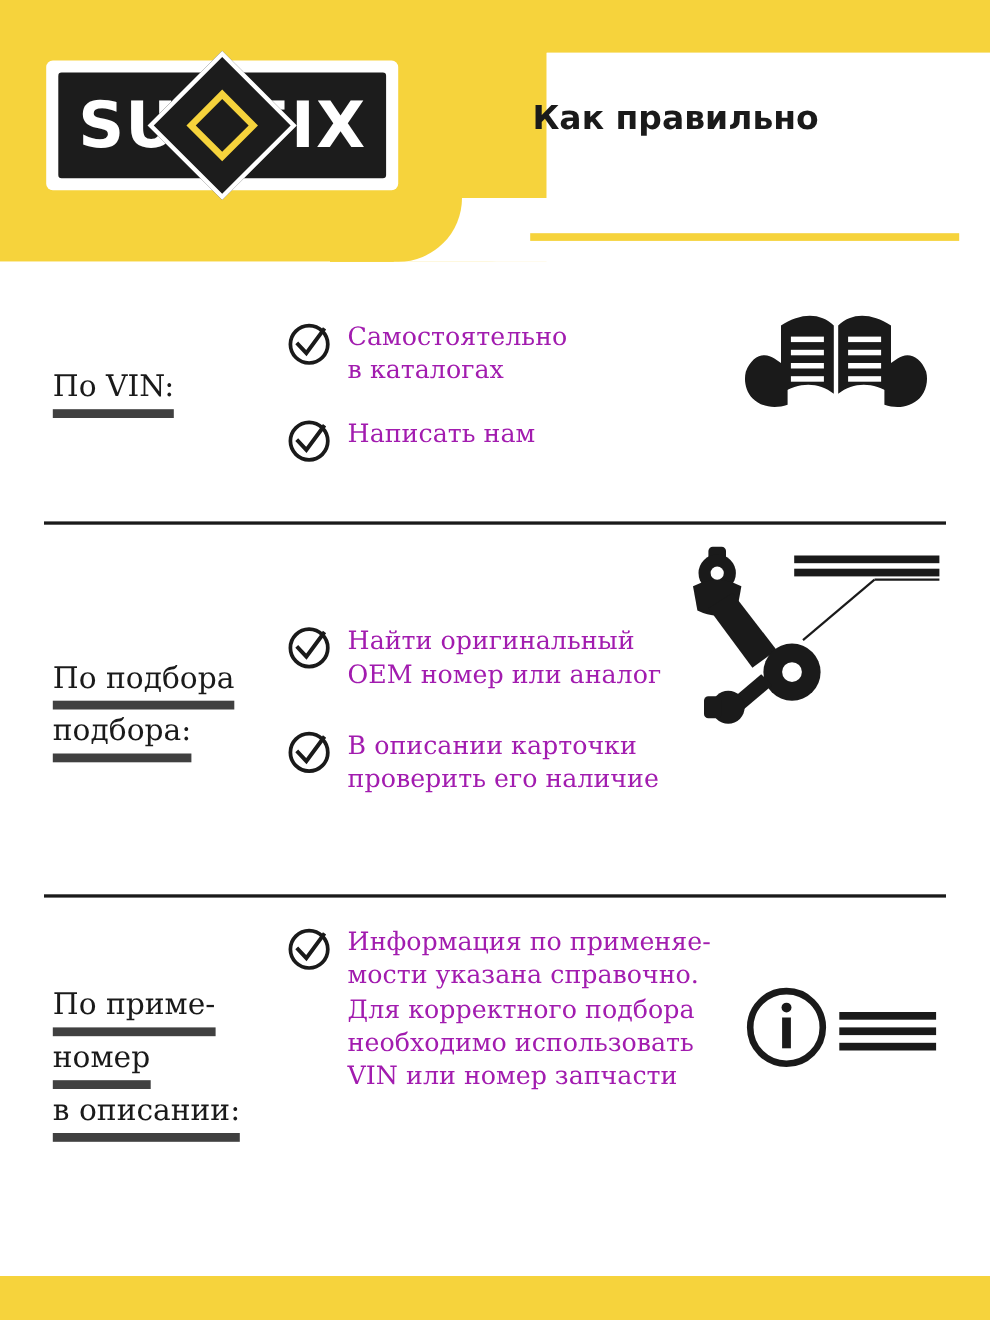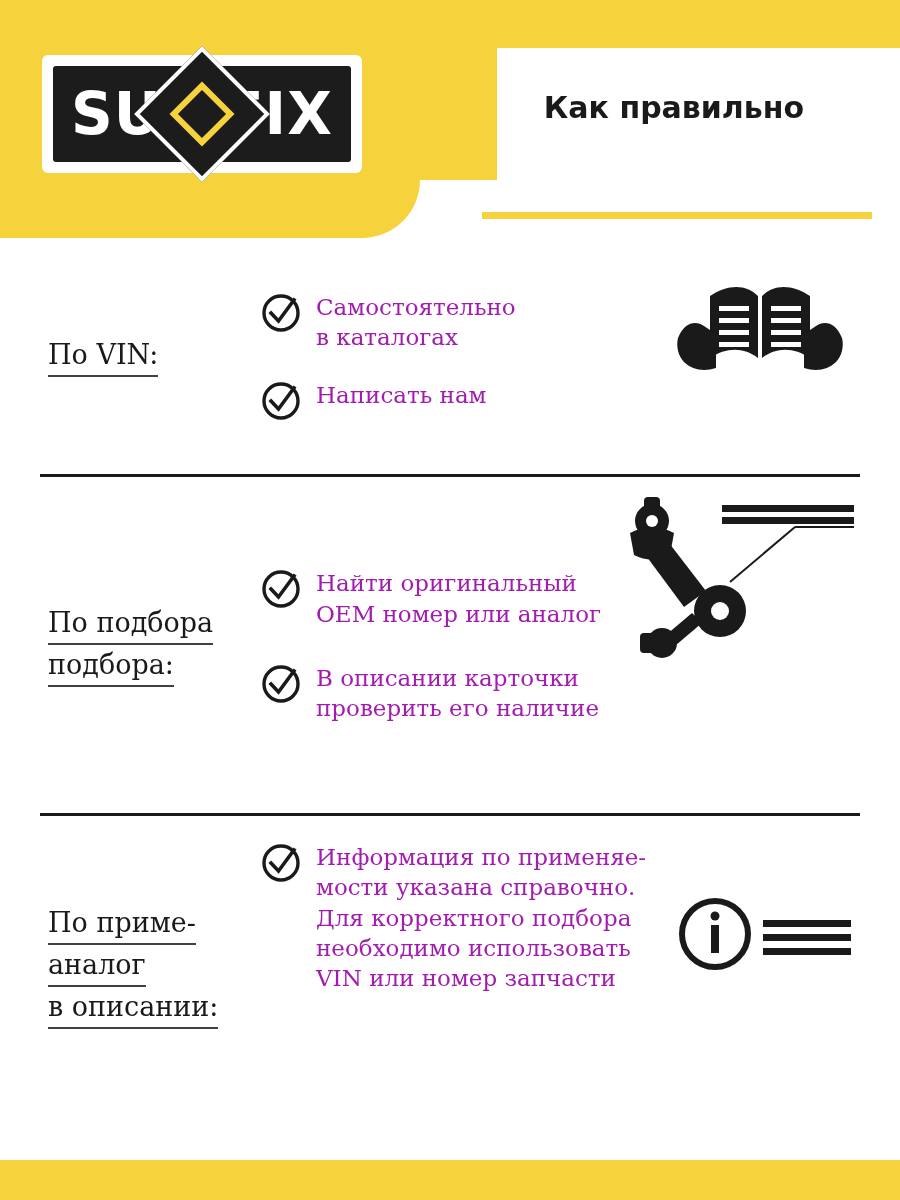--- a/index.html
+++ b/index.html
@@ -125,21 +125,20 @@
     transform: translate(-50%, -50%);
     border: 6px solid #f6d33c;
     box-sizing: border-box;
   }
 
   .header-title {
     position: absolute;
     right: 36px;
     top: 88px;
     width: 380px;
-    text-align: center;
     font-family: "DejaVu Sans", sans-serif;
     font-weight: 700;
     font-size: 30px;
     line-height: 1.35;
     color: #1a1a1a;
   }
   .header-underline {
     position: absolute;
     right: 28px;
     top: 212px;
@@ -172,21 +171,21 @@
     flex: 0 0 220px;
     font-family: "DejaVu Serif", serif;
     font-size: 27px;
     line-height: 1.45;
     color: #1a1a1a;
     padding-left: 8px;
     box-sizing: border-box;
   }
   .row-label .u {
     display: inline-block;
-    border-bottom: 2px solid #404040;
+    border-bottom: 8px solid #404040;
     padding-bottom: 1px;
   }
 
   .row-items {
     flex: 1 1 auto;
     display: flex;
     flex-direction: column;
     gap: 26px;
     padding-right: 8px;
   }
@@ -364,21 +363,21 @@
         </svg>
       </span>
     </div>
   </div>
 
   <div class="divider"></div>
 
   <div class="row" style="height:300px;">
     <div class="row-label">
       <div><span class="u">По приме-</span></div>
-      <div><span class="u">аналог</span></div>
+      <div><span class="u">номер</span></div>
       <div><span class="u">в описании:</span></div>
     </div>
     <div class="row-items" style="align-self:flex-start; margin-top:24px;">
       <div class="item">
         <span class="check">
           <svg width="42" height="42" viewBox="0 0 42 42">
             <circle cx="21" cy="21" r="17" fill="none" stroke="#1a1a1a" stroke-width="3.4"></circle>
             <path d="M11 21 L18.5 29 L34 8" fill="none" stroke="#1a1a1a" stroke-width="3.6" stroke-linecap="square" stroke-linejoin="miter"></path>
           </svg>
         </span>

